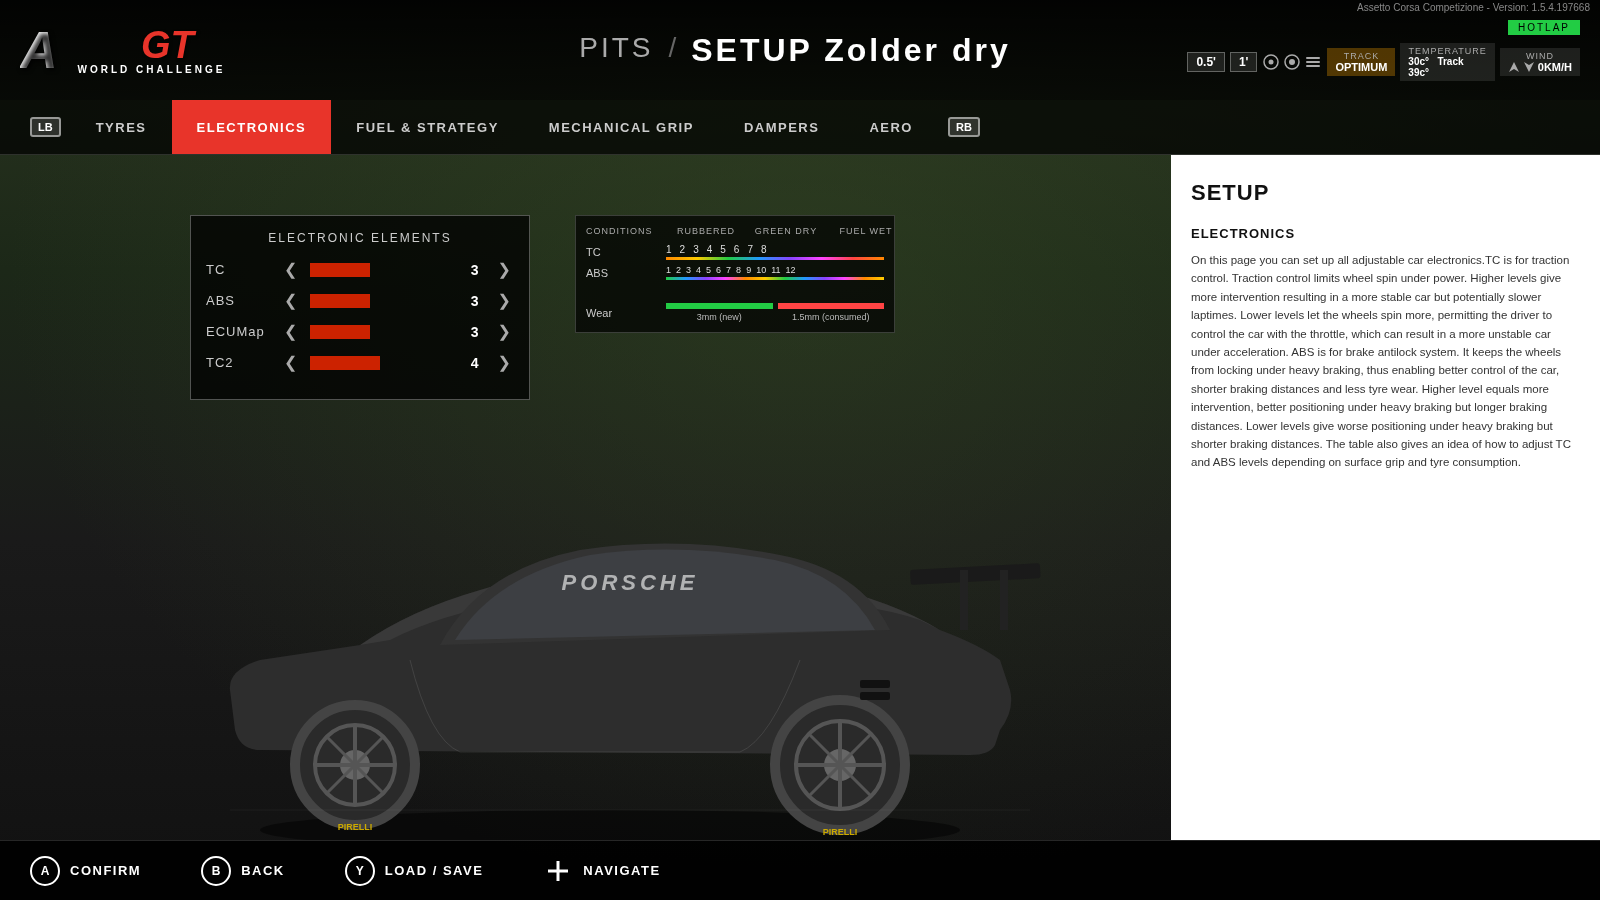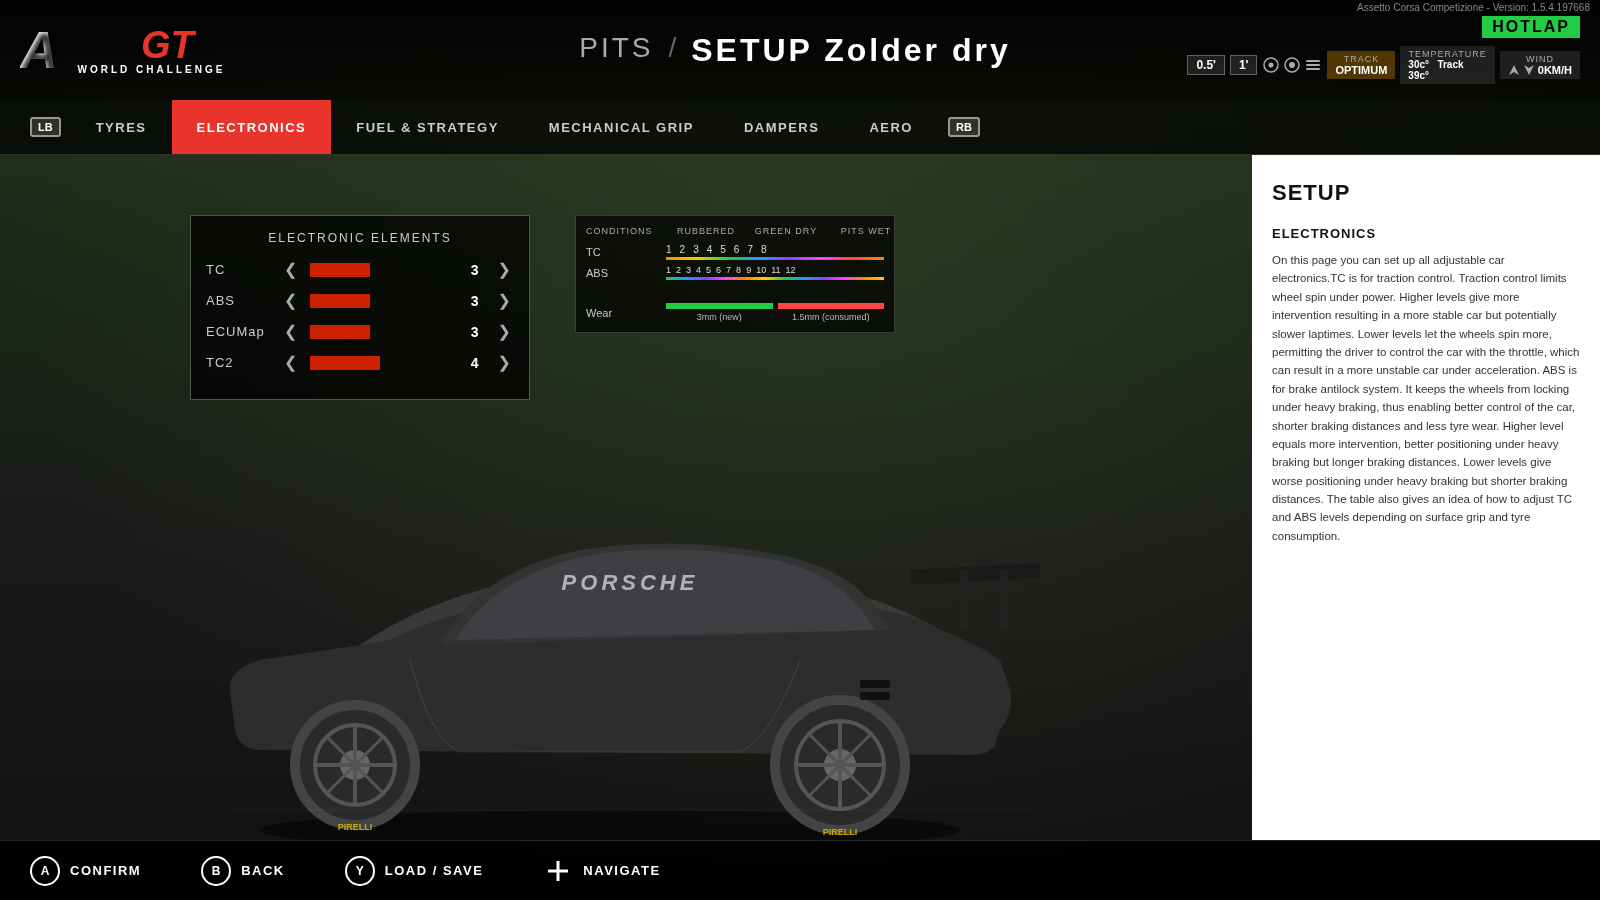--- a/index.html
+++ b/index.html
@@ -158,22 +158,22 @@
       font-size: 10px;
       color: #888;
       position: absolute;
       top: 2px;
       right: 10px;
     }
 
     .hotlap-badge {
       background: #22cc44;
       color: #000;
-      font-size: 16px;
-      font-weight: 700;
+      font-size: 10px;
+      font-weight: 400;
       padding: 2px 10px;
       letter-spacing: 2px;
       margin-bottom: 4px;
     }
 
     .info-row {
       display: flex;
       gap: 5px;
       align-items: center;
     }
@@ -330,21 +330,21 @@
       border: 1px solid rgba(255,255,255,0.2);
       padding: 10px;
       z-index: 20;
     }
 
     
     .setup-panel {
       position: absolute;
       top: 0;
       right: 0;
-      width: 348px;
+      width: 429px;
       bottom: 0;
       background: #fff;
       color: #222;
       padding: 25px 20px;
       overflow-y: auto;
       z-index: 15;
     }
 
     .setup-panel-title {
       font-size: 22px;
@@ -584,21 +584,21 @@
       <span class="arrow-btn">❯</span>
     </div>
   </div>
 
   <div class="conditions-table">
 
     <div style="display:grid; grid-template-columns: 80px 80px 80px 80px; margin-bottom:8px;">
       <span style="font-size:9px;color:#aaa;letter-spacing:1px;">CONDITIONS</span>
       <span style="font-size:9px;color:#aaa;letter-spacing:1px;text-align:center;">RUBBERED</span>
       <span style="font-size:9px;color:#aaa;letter-spacing:1px;text-align:center;">GREEN DRY</span>
-      <span style="font-size:9px;color:#aaa;letter-spacing:1px;text-align:center;">PITS WET</span>
+      <span style="font-size:9px;color:#aaa;letter-spacing:1px;text-align:center;">FUEL WET</span>
     </div>
 
     <div style="display:flex;align-items:center;margin-bottom:5px;">
       <span style="font-size:11px;color:#ccc;width:80px;">TC</span>
       <div style="flex:1;">
         <div style="display:flex;gap:8px;">
           <span style="font-size:10px;color:#ddd;">1</span>
           <span style="font-size:10px;color:#ddd;">2</span>
           <span style="font-size:10px;color:#ddd;">3</span>
           <span style="font-size:10px;color:#ddd;">4</span>

